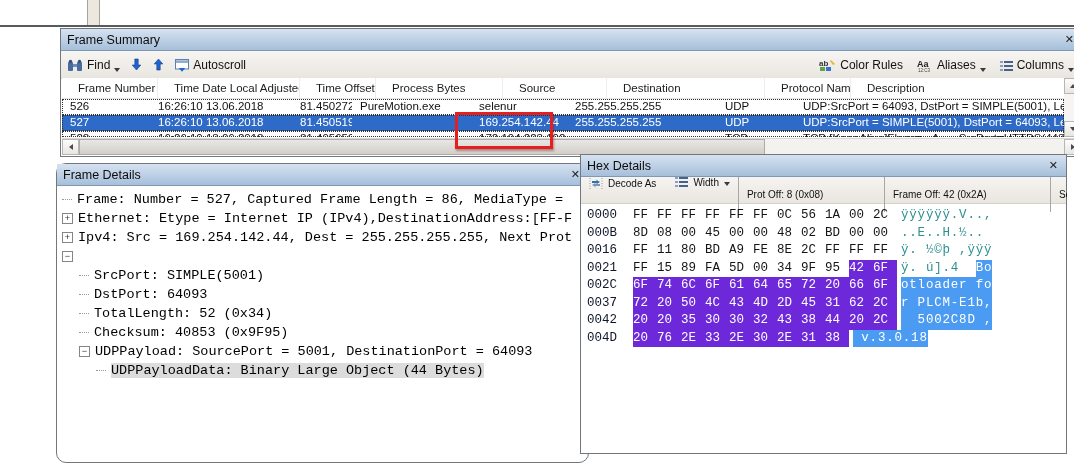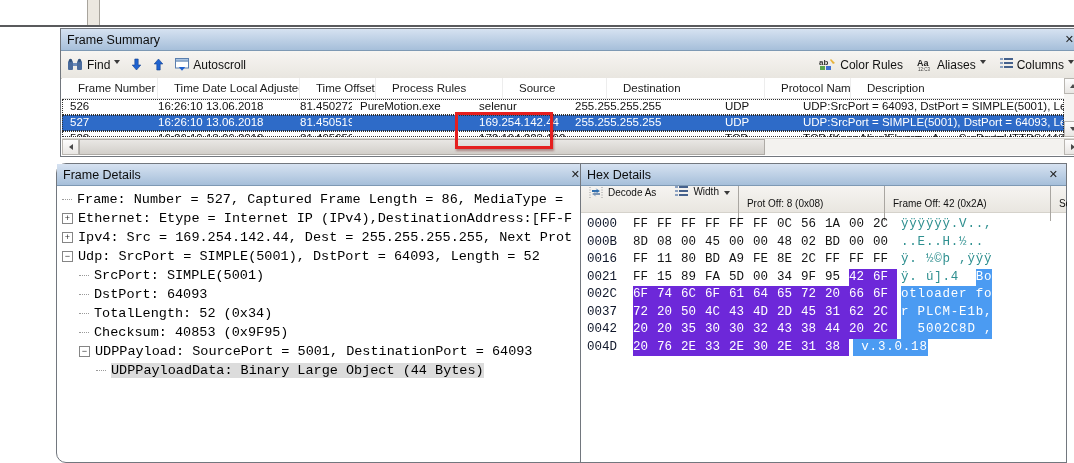--- a/index.html
+++ b/index.html
@@ -7,33 +7,33 @@
           font-family:"Liberation Sans",sans-serif;color:#111;}
   
   .top-strip{position:absolute;left:87px;top:0;width:11px;height:26px;background:#ece8e0;
              border-left:1px solid #a8a49c;border-right:1px solid #a8a49c;}
   .top-line{position:absolute;left:0;top:25px;width:1074px;height:2px;background:#595a5c;}
 
   
   .panel{position:absolute;background:#fff;border:1px solid #72777e;box-sizing:border-box;}
   #fs{left:60px;top:28px;width:1023px;height:129px;}
   #fd{left:56px;top:163px;width:533px;height:300px;border-radius:10px;}
-  #hx{left:580px;top:163px;width:487px;height:300px;}
+  #hx{left:580px;top:154px;width:487px;height:300px;}
 
   .panel-title{height:21px;display:flex;align-items:center;padding:0 5px 0 6px;
                background:linear-gradient(#d6e2f1,#a6bfda);border-bottom:1px solid #7e99b4;
                font-size:12.5px;color:#0d0d0d;}
   .panel-title .ttl{flex:1;}
   .close{font-size:11px;color:#222;padding:0 3px;line-height:1;}
 
   
   .fs-toolbar{height:27px;display:flex;align-items:center;padding:0 6px;
               background:linear-gradient(#f7f5f2,#e9e6e0);border-bottom:1px solid #cfccc4;
               font-size:12px;}
-  .tb-item{display:flex;align-items:flex-start;gap:4px;margin-right:11px;white-space:nowrap;}
+  .tb-item{display:flex;align-items:flex-end;gap:4px;margin-right:11px;white-space:nowrap;}
   .tb-right{margin-left:auto;display:flex;align-items:center;}
   .tb-right .tb-item{margin-right:14px;}
   .tb-right .tb-item:last-child{margin-right:2px;}
   .dd{width:0;height:0;border-left:3.5px solid transparent;border-right:3.5px solid transparent;
       border-top:4px solid #3a3a3a;margin-top:2px;}
 
   
   .fs-list{position:absolute;left:1px;right:1px;top:49px;bottom:1px;background:#fff;}
   .fs-hdr{display:flex;height:21px;align-items:center;font-size:11.5px;color:#1c1c1c;
           border-bottom:1px solid #e4e4e4;padding-right:17px;box-sizing:border-box;}
@@ -178,21 +178,21 @@
           <span class="dd"></span>
         </div>
       </div>
     </div>
 
     <div class="fs-list">
       <div class="fs-hdr">
           <div class="hcell c0">Frame Number</div>
           <div class="hcell c1">Time Date Local Adjusted</div>
           <div class="hcell c2">Time Offset</div>
-          <div class="hcell c3">Process Rules</div>
+          <div class="hcell c3">Process Bytes</div>
           <div class="hcell c4">Source</div>
           <div class="hcell c5">Destination</div>
           <div class="hcell c6">Protocol Name</div>
           <div class="hcell c7">Description</div>
         </div>
       <div class="fs-rows">
           <div class="fs-row">
     <div class="cell c0">526</div>
     <div class="cell c1">16:26:10 13.06.2018</div>
     <div class="cell c2">81.4502727</div>
@@ -260,21 +260,20 @@
         <div class="tree-row ind0 g-plus">
     <span class="glyph">+</span>
     <span class="txt">Ethernet: Etype = Internet IP (IPv4),DestinationAddress:[FF-F</span>
   </div>
         <div class="tree-row ind0 g-plus">
     <span class="glyph">+</span>
     <span class="txt">Ipv4: Src = 169.254.142.44, Dest = 255.255.255.255, Next Prot</span>
   </div>
         <div class="tree-row ind0 g-minus">
     <span class="glyph">−</span>
-    <span class="txt">Udp: SrcPort = SIMPLE(5001), DstPort = 64093, Length = 52</span>
   </div>
         <div class="tree-row ind1 g-leaf">
     <span class="glyph"></span>
     <span class="txt">SrcPort: SIMPLE(5001)</span>
   </div>
         <div class="tree-row ind1 g-leaf">
     <span class="glyph"></span>
     <span class="txt">DstPort: 64093</span>
   </div>
         <div class="tree-row ind1 g-leaf">

